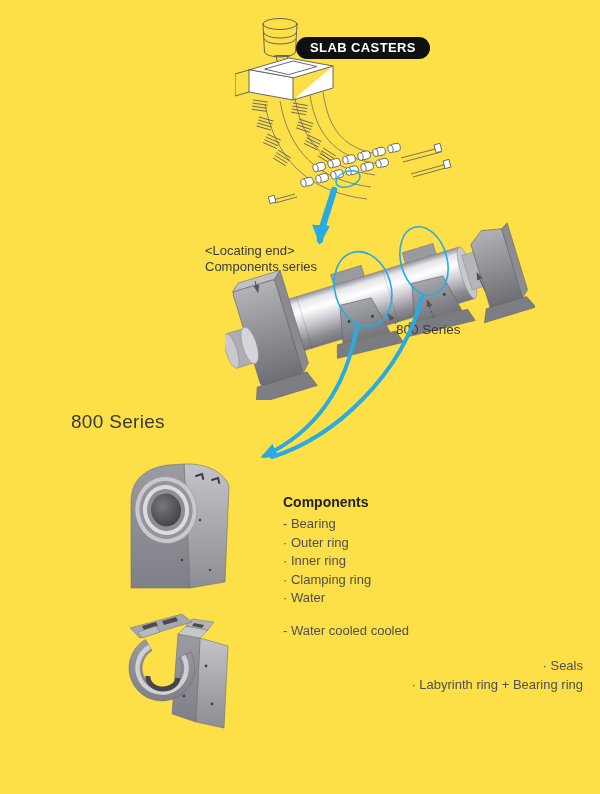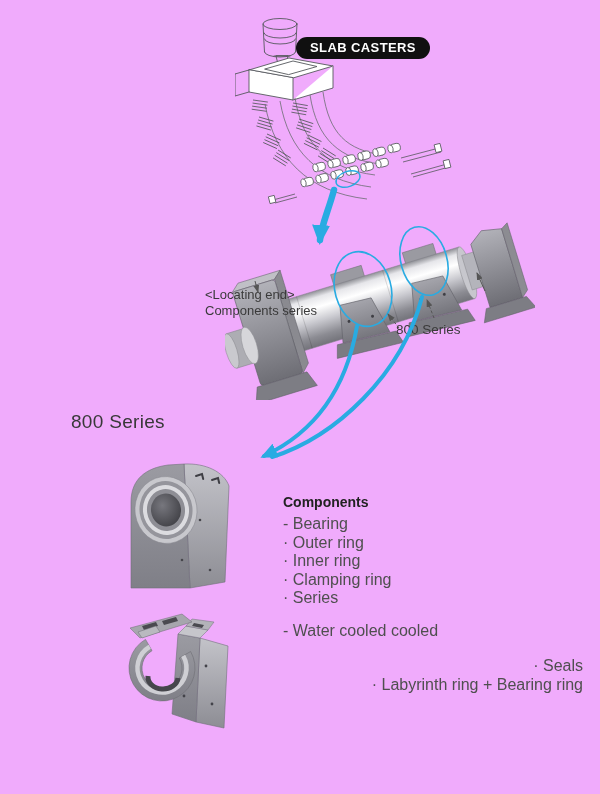--- a/index.html
+++ b/index.html
@@ -1,26 +1,26 @@
 <!DOCTYPE html>
 <html><head>
 <meta charset="utf-8">
 <style>
   html,body{margin:0;padding:0;background:#ffffff;}
-  #page{position:relative;width:600px;height:794px;background:#f0abfc;overflow:hidden;
+  #page{position:relative;width:600px;height:794px;background:#fde047;overflow:hidden;
         font-family:"Liberation Sans",sans-serif;color:#3c3c3c;}
   .abs{position:absolute;}
   .badge{background:#101010;color:#ffffff;font-size:13px;font-weight:bold;
          letter-spacing:.4px;padding:4px 14px 4px 14px;border-radius:13px;line-height:14px;}
-  .diag-label{font-size:13px;line-height:15.5px;color:#3a3a3a;white-space:nowrap;margin-top:44px;}
+  .diag-label{font-size:13px;line-height:15.5px;color:#3a3a3a;white-space:nowrap;}
   .pointer-label{font-size:13.5px;color:#3a3a3a;white-space:nowrap;}
   .series-heading{font-size:19px;color:#383838;letter-spacing:.3px;}
   .comp{width:300px;}
   .comp-title{font-size:14px;font-weight:bold;color:#222;margin-bottom:5px;}
-  .comp-item{font-size:16px;color:#4f4f4f;line-height:18.5px;white-space:nowrap;}
+  .comp-item{font-size:13px;color:#4f4f4f;line-height:18.5px;white-space:nowrap;}
   .g2{margin-top:14px;}
   .g3{margin-top:17px;text-align:right;}
   svg{display:block;}
   .overlay{pointer-events:none;}
 </style>
 </head>
 <body>
 
 <div id="page">
 
@@ -218,21 +218,21 @@
     <circle cx="90" cy="108" r="1.4" fill="#43434a"></circle>
   </svg>
 
   <div class="abs comp" style="left:283px;top:494px;">
     <div class="comp-title">Components</div>
     <div>
       <div class="comp-item">- Bearing</div>
       <div class="comp-item">· Outer ring</div>
       <div class="comp-item">· Inner ring</div>
       <div class="comp-item">· Clamping ring</div>
-      <div class="comp-item">· Series</div>
+      <div class="comp-item">· Water</div>
     </div>
     <div class="g2">
       <div class="comp-item">- Water cooled cooled</div>
     </div>
     <div class="g3">
       <div class="comp-item">· Seals</div>
       <div class="comp-item">· Labyrinth ring + Bearing ring</div>
     </div>
   </div>
 

